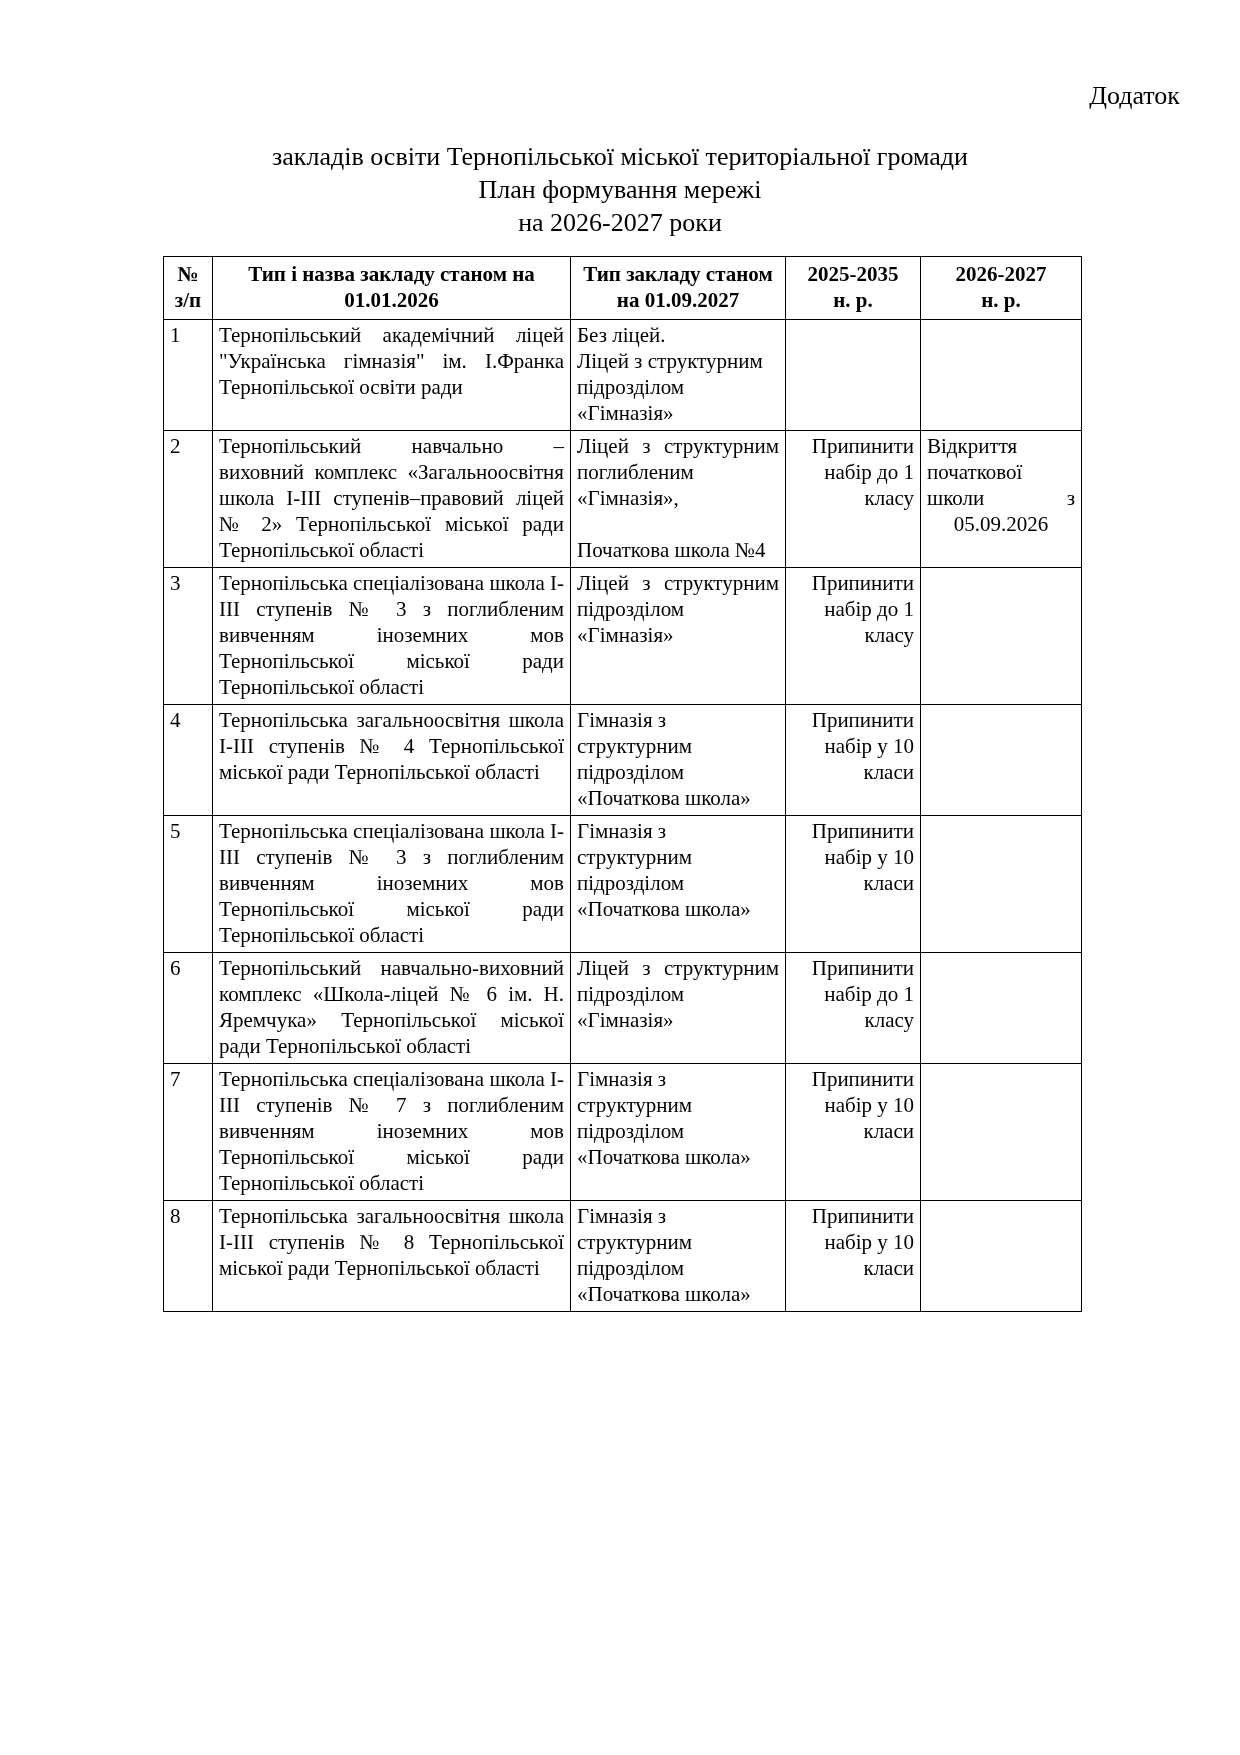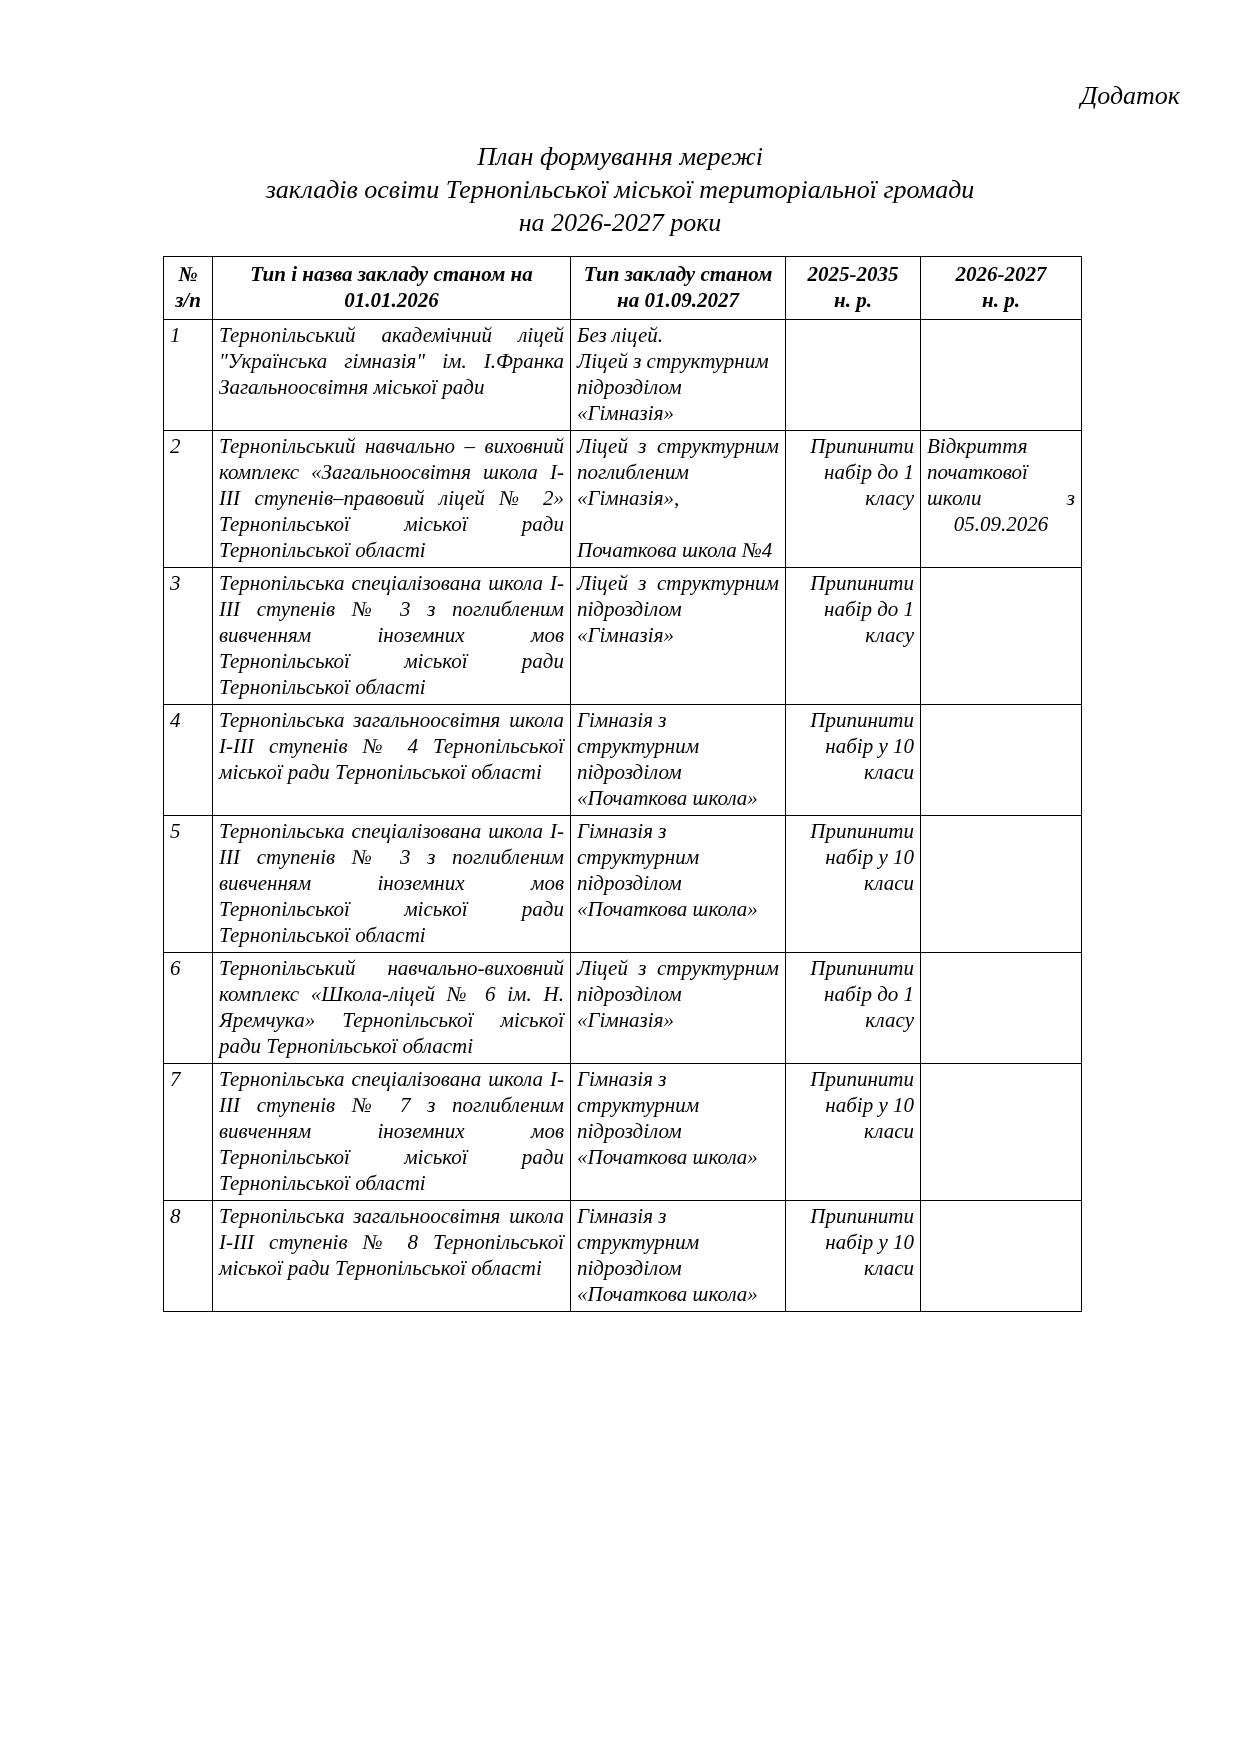--- a/index.html
+++ b/index.html
@@ -14,21 +14,20 @@
     color: #000000;
     position: relative;
     overflow: hidden;
   }
 
   .page {
     position: relative;
     width: 1240px;
     height: 1755px;
     box-sizing: border-box;
-    font-style: italic;
   }
 
   
   .appendix-label {
     position: absolute;
     top: 82px;
     right: 60px;
     font-size: 26px;
     line-height: 1.1;
     white-space: nowrap;
@@ -117,22 +116,22 @@
   }
 </style>
 </head>
 <body>
 
 <div class="page">
 
   <div class="appendix-label">Додаток</div>
 
   <div class="title-block">
+    <div class="title-line">закладів освіти Тернопільської міської територіальної громади</div>
     <div class="title-line">План формування мережі</div>
-    <div class="title-line">закладів освіти Тернопільської міської територіальної громади</div>
     <div class="title-line">на 2026-2027 роки</div>
   </div>
 
   <div class="table-wrap">
     <table class="plan">
       <colgroup>
         <col class="c-num">
         <col class="c-name">
         <col class="c-type">
         <col class="c-y1">
@@ -159,21 +158,21 @@
           <th>
             <span class="sub-line">2026-2027</span>
             <span class="sub-line">н. р.</span>
           </th>
         </tr>
       </thead>
       <tbody>
 
         <tr>
           <td class="cell-num">1</td>
-          <td class="cell-name">Тернопільський академічний ліцей "Українська гімназія" ім. І.Франка Загальноосвітня міської ради</td>
+          <td class="cell-name">Тернопільський академічний ліцей "Українська гімназія" ім. І.Франка Тернопільської освіти ради</td>
           <td class="cell-type left">
             <span class="sub-line">Без ліцей.</span>
             <span class="cell-type">Ліцей з структурним підрозділом «Гімназія»</span>
           </td>
           <td class="cell-year"></td>
           <td class="cell-year"></td>
         </tr>
 
         <tr>
           <td class="cell-num">2</td>

